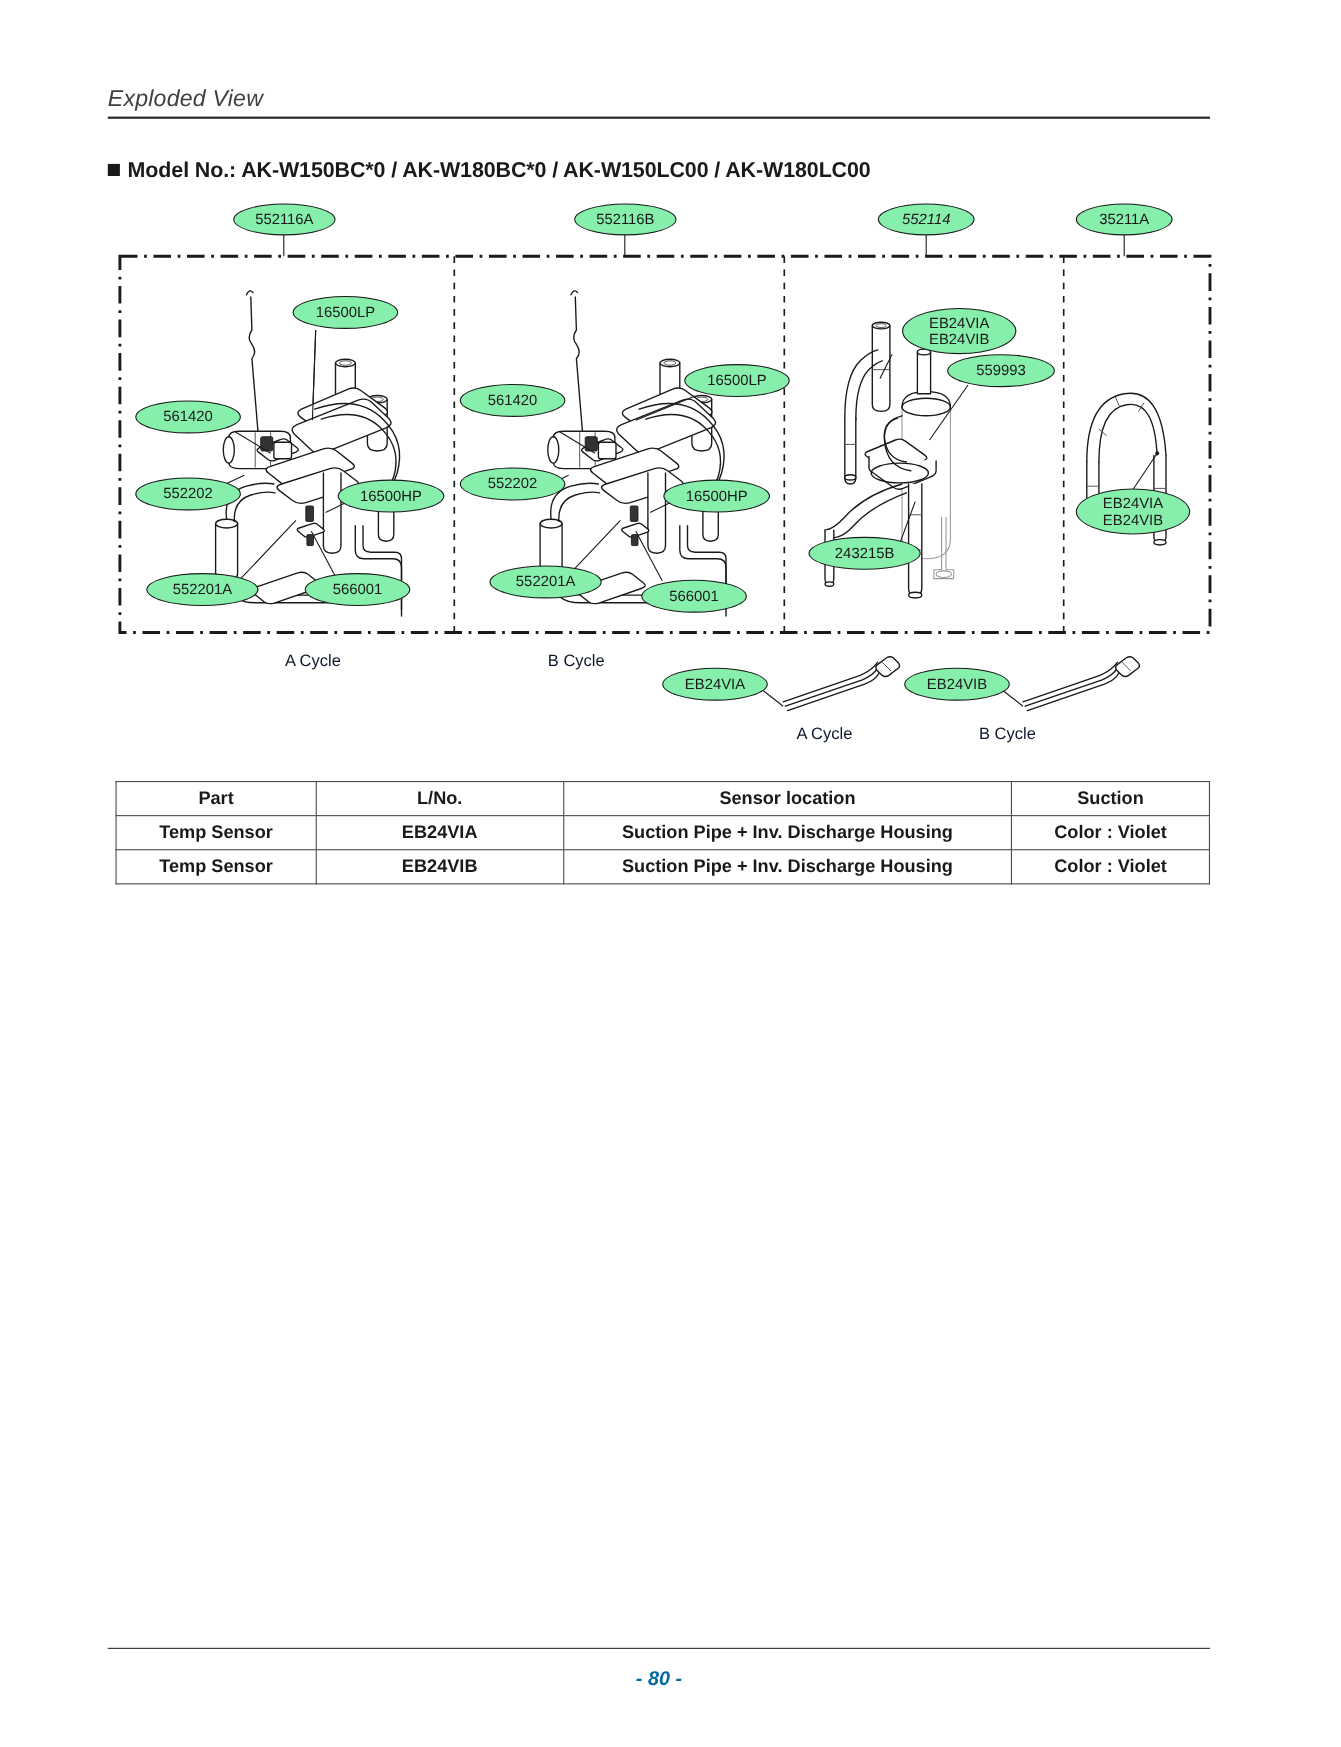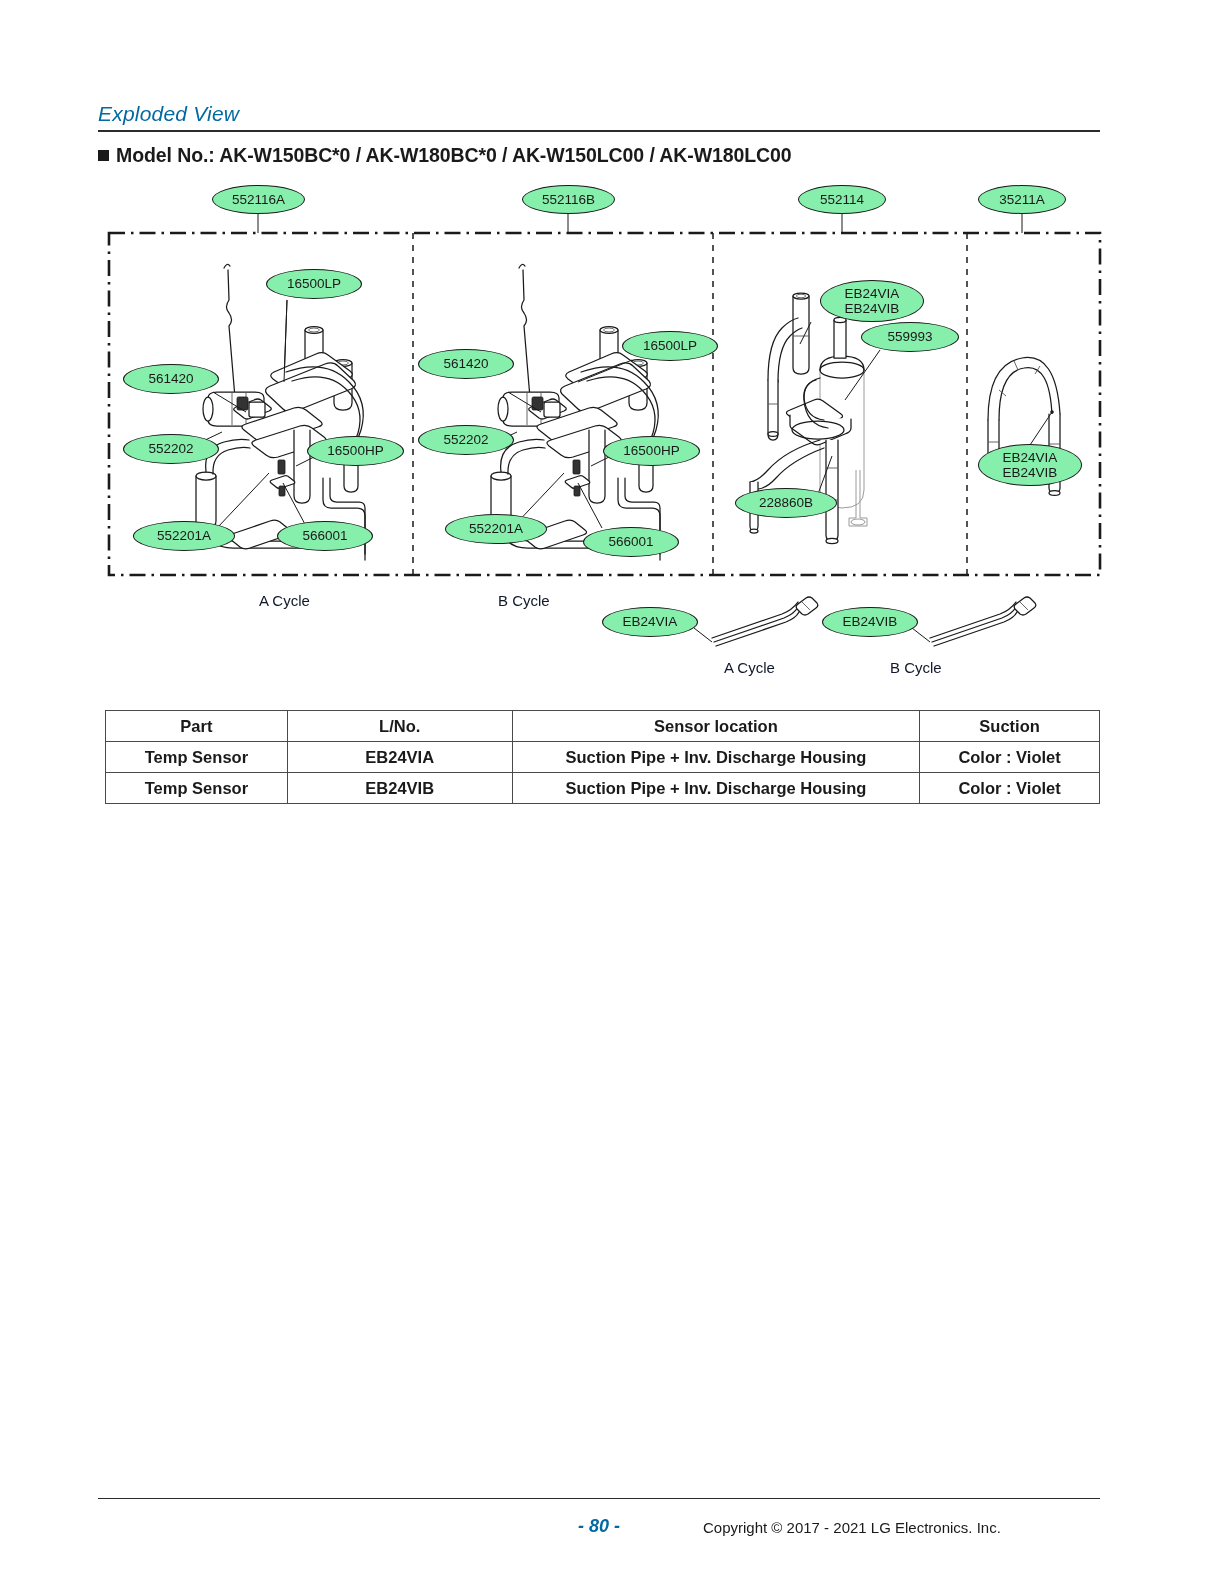--- a/index.html
+++ b/index.html
@@ -21,22 +21,21 @@
     position: absolute;
     left: 98px;
     top: 78px;
     width: 1002px;
   }
   #header-title {
     font-style: italic;
     font-size: 21px;
     letter-spacing: 0.2px;
     padding-bottom: 4px;
-    color: #0369a1;
-    margin-top: 24px;
+    color: #404040;
   }
   #header-rule {
     border-bottom: 2px solid #2b2b2b;
     width: 100%;
   }
 
   
   #model-line {
     position: absolute;
     left: 98px;
@@ -420,21 +419,21 @@
   <line class="lead" x1="912" y1="628" x2="930" y2="642"></line>
 </svg>
 </div>
 
 <div class="callout" style="left:212px; top:185px; width:93px; height:29px;">
   <span>552116A</span>
 </div>
 <div class="callout" style="left:522px; top:185px; width:93px; height:29px;">
   <span>552116B</span>
 </div>
-<div class="callout" style="left:798px; top:185px; width:88px; height:29px;">
+<div class="callout" style="left:798px; top:185px; width:88px; height:29px;font-style:italic;">
   <span>552114</span>
 </div>
 <div class="callout" style="left:978px; top:185px; width:88px; height:29px;">
   <span>35211A</span>
 </div>
 
 <div class="callout" style="left:266px; top:269px; width:96px; height:30px;">
   <span>16500LP</span>
 </div>
 <div class="callout" style="left:123px; top:364px; width:96px; height:30px;">
@@ -473,21 +472,21 @@
 </div>
 
 <div class="callout" style="left:820px; top:280px; width:104px; height:42px;">
   <span>EB24VIA</span>
   <span>EB24VIB</span>
 </div>
 <div class="callout" style="left:861px; top:322px; width:98px; height:30px;">
   <span>559993</span>
 </div>
 <div class="callout" style="left:735px; top:488px; width:102px; height:30px;">
-  <span>228860B</span>
+  <span>243215B</span>
 </div>
 
 <div class="callout" style="left:978px; top:444px; width:104px; height:42px;">
   <span>EB24VIA</span>
   <span>EB24VIB</span>
 </div>
 
 <div class="callout" style="left:602px; top:607px; width:96px; height:30px;">
   <span>EB24VIA</span>
 </div>
@@ -527,14 +526,13 @@
       <td>EB24VIB</td>
       <td>Suction Pipe + Inv. Discharge Housing</td>
       <td>Color : Violet</td>
     </tr>
   </tbody>
 </table>
 
 <div id="footer-rule"></div>
 <div id="footer-page">- 80 -</div>
 <div id="footer-copyright">
-  <div>Copyright © 2017 - 2021 LG Electronics. Inc.</div>
 </div>
 
 </body></html>

